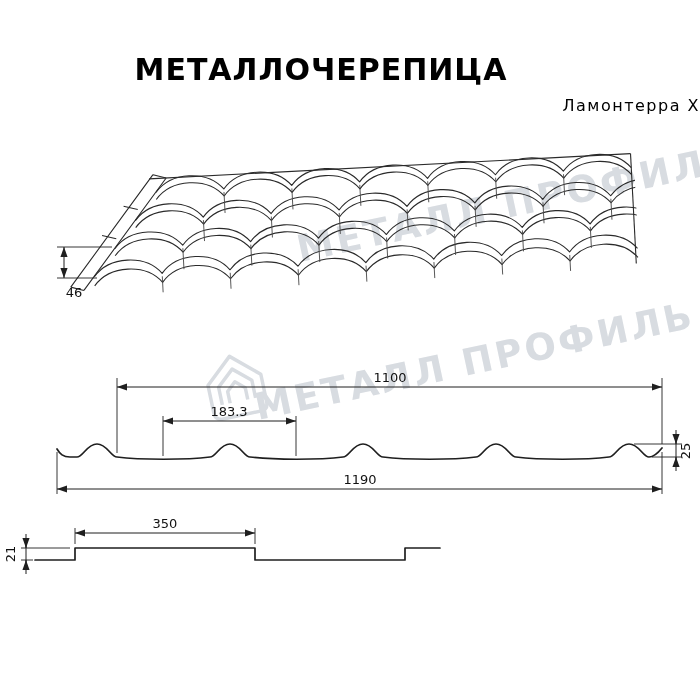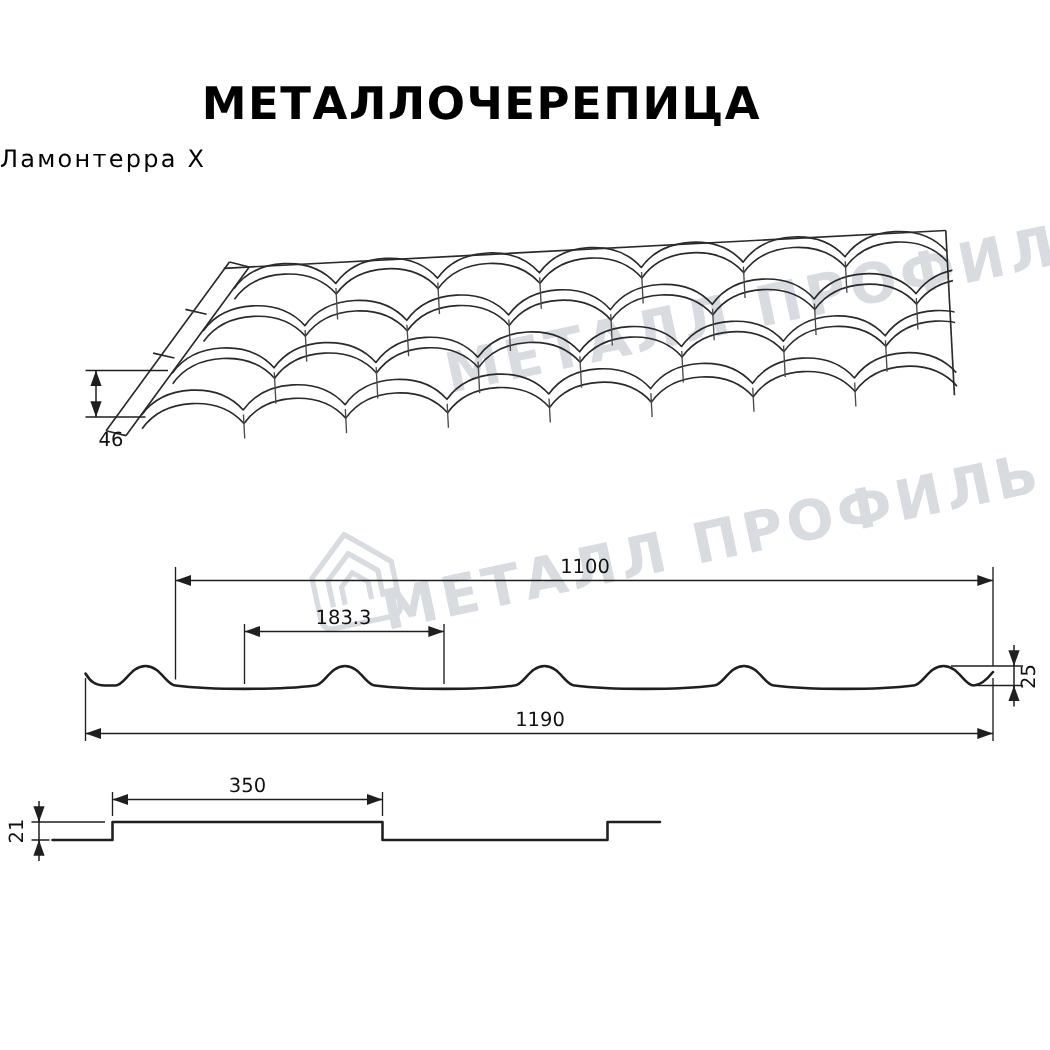--- a/index.html
+++ b/index.html
@@ -5,21 +5,21 @@
   html,body{margin:0;padding:0;background:#ffffff;}
   .page{
     position:relative;width:700px;height:700px;background:#ffffff;
     font-family:"DejaVu Sans","Liberation Sans",sans-serif;overflow:hidden;
   }
   .title{
     position:absolute;top:52px;left:0;width:642px;text-align:center;
     font-size:30px;font-weight:bold;color:#000;letter-spacing:1px;
   }
   .subtitle{
-    position:absolute;top:96px;left:0;width:700px;text-align:left;
+    position:absolute;top:96px;left:0;width:700px;text-align:right;
     font-size:16px;font-weight:normal;color:#000;letter-spacing:1.5px;
   }
   svg.canvas{position:absolute;left:0;top:0;}
   .roofln{stroke:#2a2a2a;stroke-width:1.1;fill:none;stroke-linejoin:round;}
   .panln{stroke:#4a4a4a;stroke-width:0.9;fill:none;}
   .draw{stroke:#1f1f1f;stroke-width:1.7;fill:none;stroke-linejoin:round;stroke-linecap:round;}
   .ext{stroke:#1f1f1f;stroke-width:0.9;fill:none;}
   .dimline{stroke:#1f1f1f;stroke-width:1;fill:none;
     marker-start:url(#arr);marker-end:url(#arr);}
   .arrline{stroke:#1f1f1f;stroke-width:1;fill:none;marker-end:url(#arr);}

